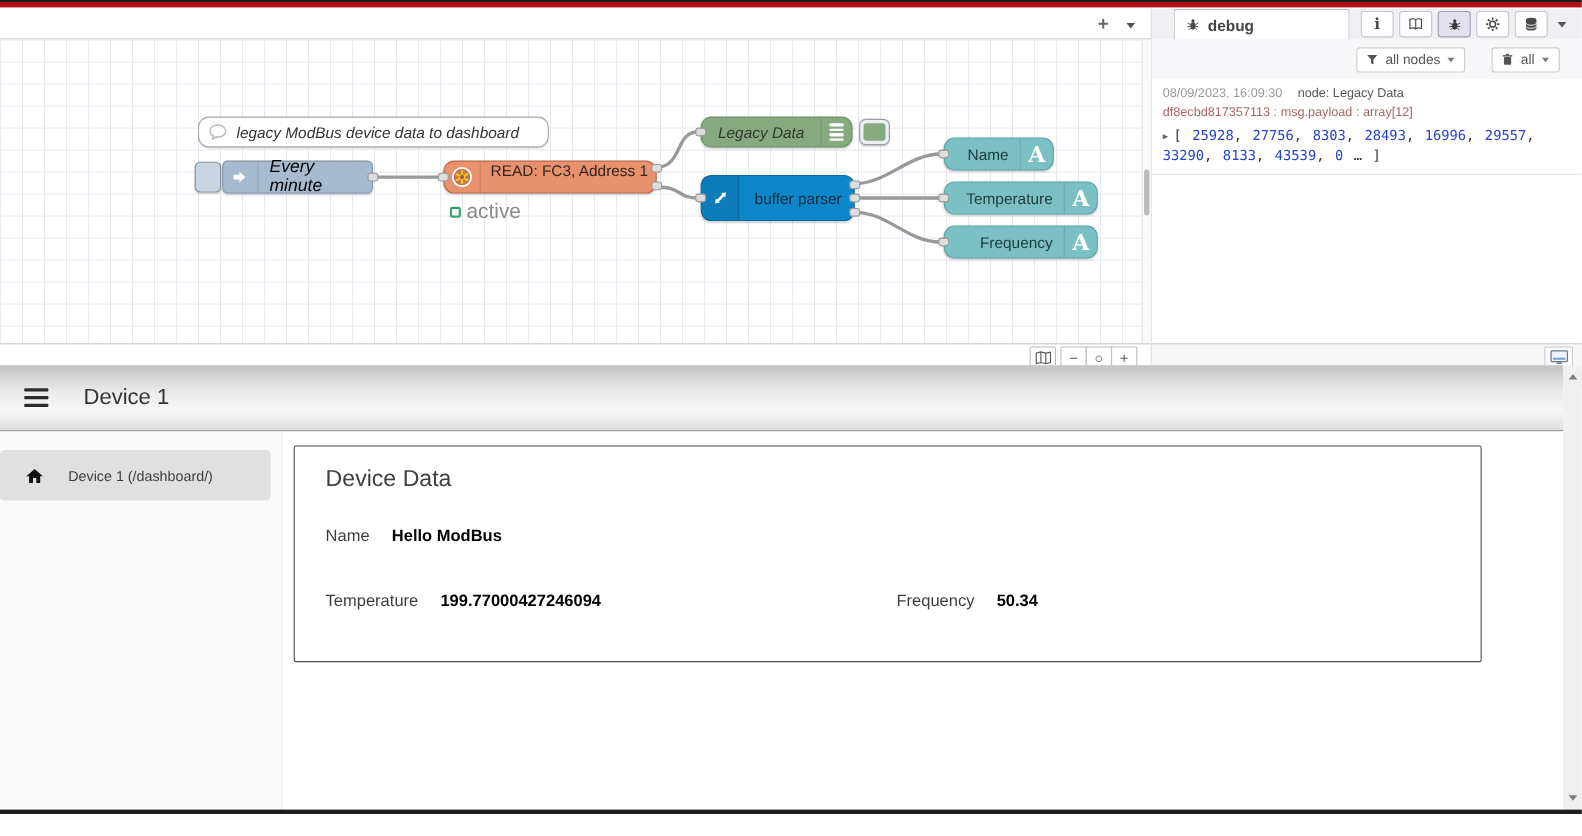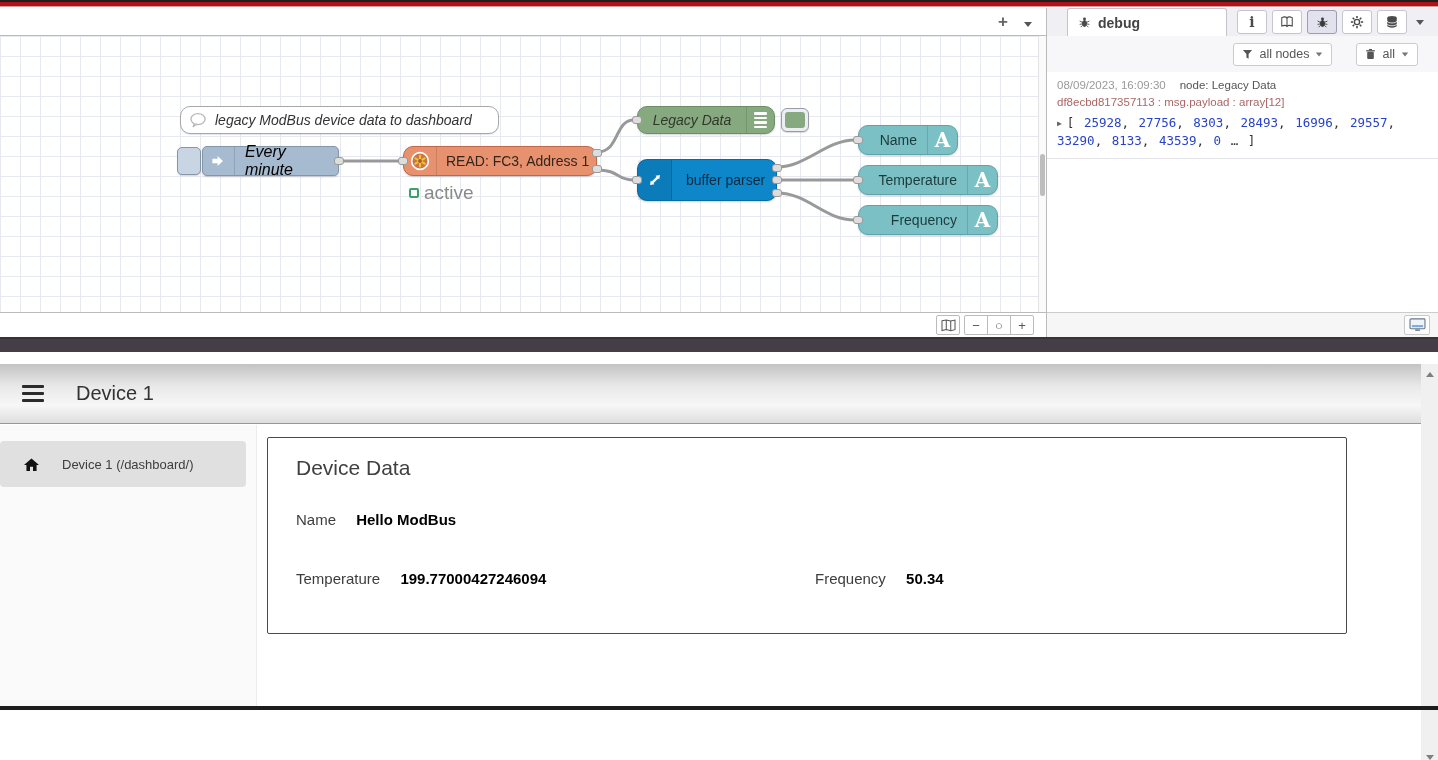--- a/index.html
+++ b/index.html
@@ -37,21 +37,21 @@
   .inject-btn { width:24px; height:28px; background:#c8d5e2; border:1px solid #8496a7; border-radius:5px; margin-right:1px;
     box-shadow:0 1px 1px rgba(0,0,0,.15); }
   .inject-body { position:relative; width:137px; height:30px; background:#a6bbcf; border:1px solid #8496a7; border-radius:5px;
     display:flex; align-items:center; box-shadow:0 1px 2px rgba(0,0,0,.18); }
   .inject-body .iconbox { width:32px; height:100%; display:flex; align-items:center; justify-content:center;
     border-right:1px solid rgba(0,0,0,.12); }
   .inject-body .lbl { font-style:italic; margin-left:10px; }
 
   
   .modbus-node { left:403px; top:110px; width:194px; height:30px; background:#e7916f; border:1px solid #c0684a;
-    display:flex; align-items:center; }
+    display:flex; }
   .modbus-node .iconbox { width:33px; height:100%; display:flex; align-items:center; justify-content:center;
     border-right:1px solid rgba(0,0,0,.12); }
   .modbus-node .lbl { margin-left:9px; color:#35251d; }
   .node-status { position:absolute; left:409px; top:146px; display:flex; align-items:center; gap:5px; }
   .status-square { width:10px; height:10px; border:2px solid #39a26a; border-radius:2px; background:#fff; }
   .status-text { font-size:19px; color:#8a8a8a; }
 
   
   .debug-node { left:637px; top:70px; width:138px; height:28px; background:#87a980; border:1px solid #6d8d66;
     display:flex; align-items:center; }
@@ -124,21 +124,21 @@
   .debug-footer { height:25px; background:#f6f6f6; border-top:1px solid #ccc; display:flex; align-items:center;
     justify-content:flex-end; padding-right:8px; }
   .monitor-btn { width:26px; height:20px; display:flex; align-items:center; justify-content:center;
     border:1px solid #c9c9c9; border-radius:2px; background:#fdfdfd; cursor:pointer; }
 
   
   .separator-bar { position:absolute; left:0; top:337px; width:100%; height:15px; background:#453e47;
     border-top:2px solid #393239; }
 
   
-  .dashboard { position:absolute; left:0; top:364px; width:1438px; height:346px; background:#fff; }
+  .dashboard { position:absolute; left:0; top:332px; width:1438px; height:408px; background:#fff; }
   .dash-toolbar { position:absolute; left:0; top:0; width:1421px; height:60px;
     background:linear-gradient(180deg,#c3c3c3 0%,#e9e9e9 38%,#f7f7f7 70%,#dedede 100%);
     border-bottom:1px solid #979797; display:flex; align-items:center; }
   .hamburger { margin-left:22px; width:24px; cursor:pointer; }
   .hamburger .bar { width:22px; height:3px; background:#2b2b2b; margin:4px 0; border-radius:1px; }
   .dash-title { margin-left:30px; font-size:20px; color:#333; }
 
   .dash-content { position:absolute; left:0; top:61px; right:17px; bottom:4px; display:flex; }
   .dash-sidebar { width:257px; background:#fafafa; border-right:1px solid #ececec; padding-top:16px; }
   .nav-item { height:46px; display:flex; align-items:center; margin:0 10px 8px 0; border-radius:4px;

